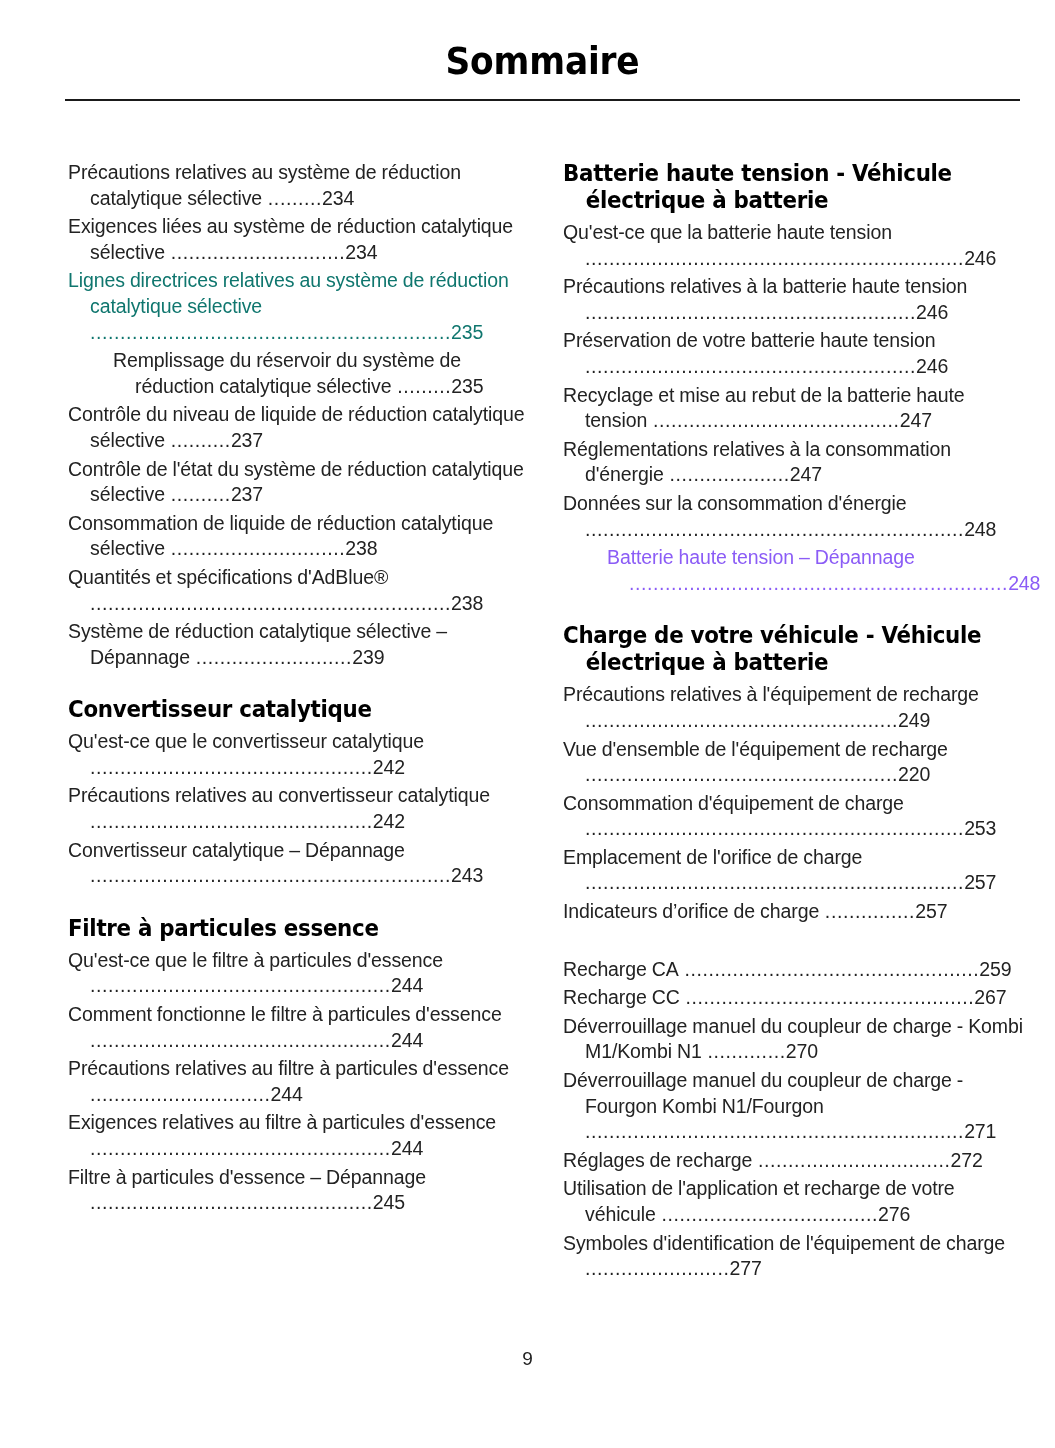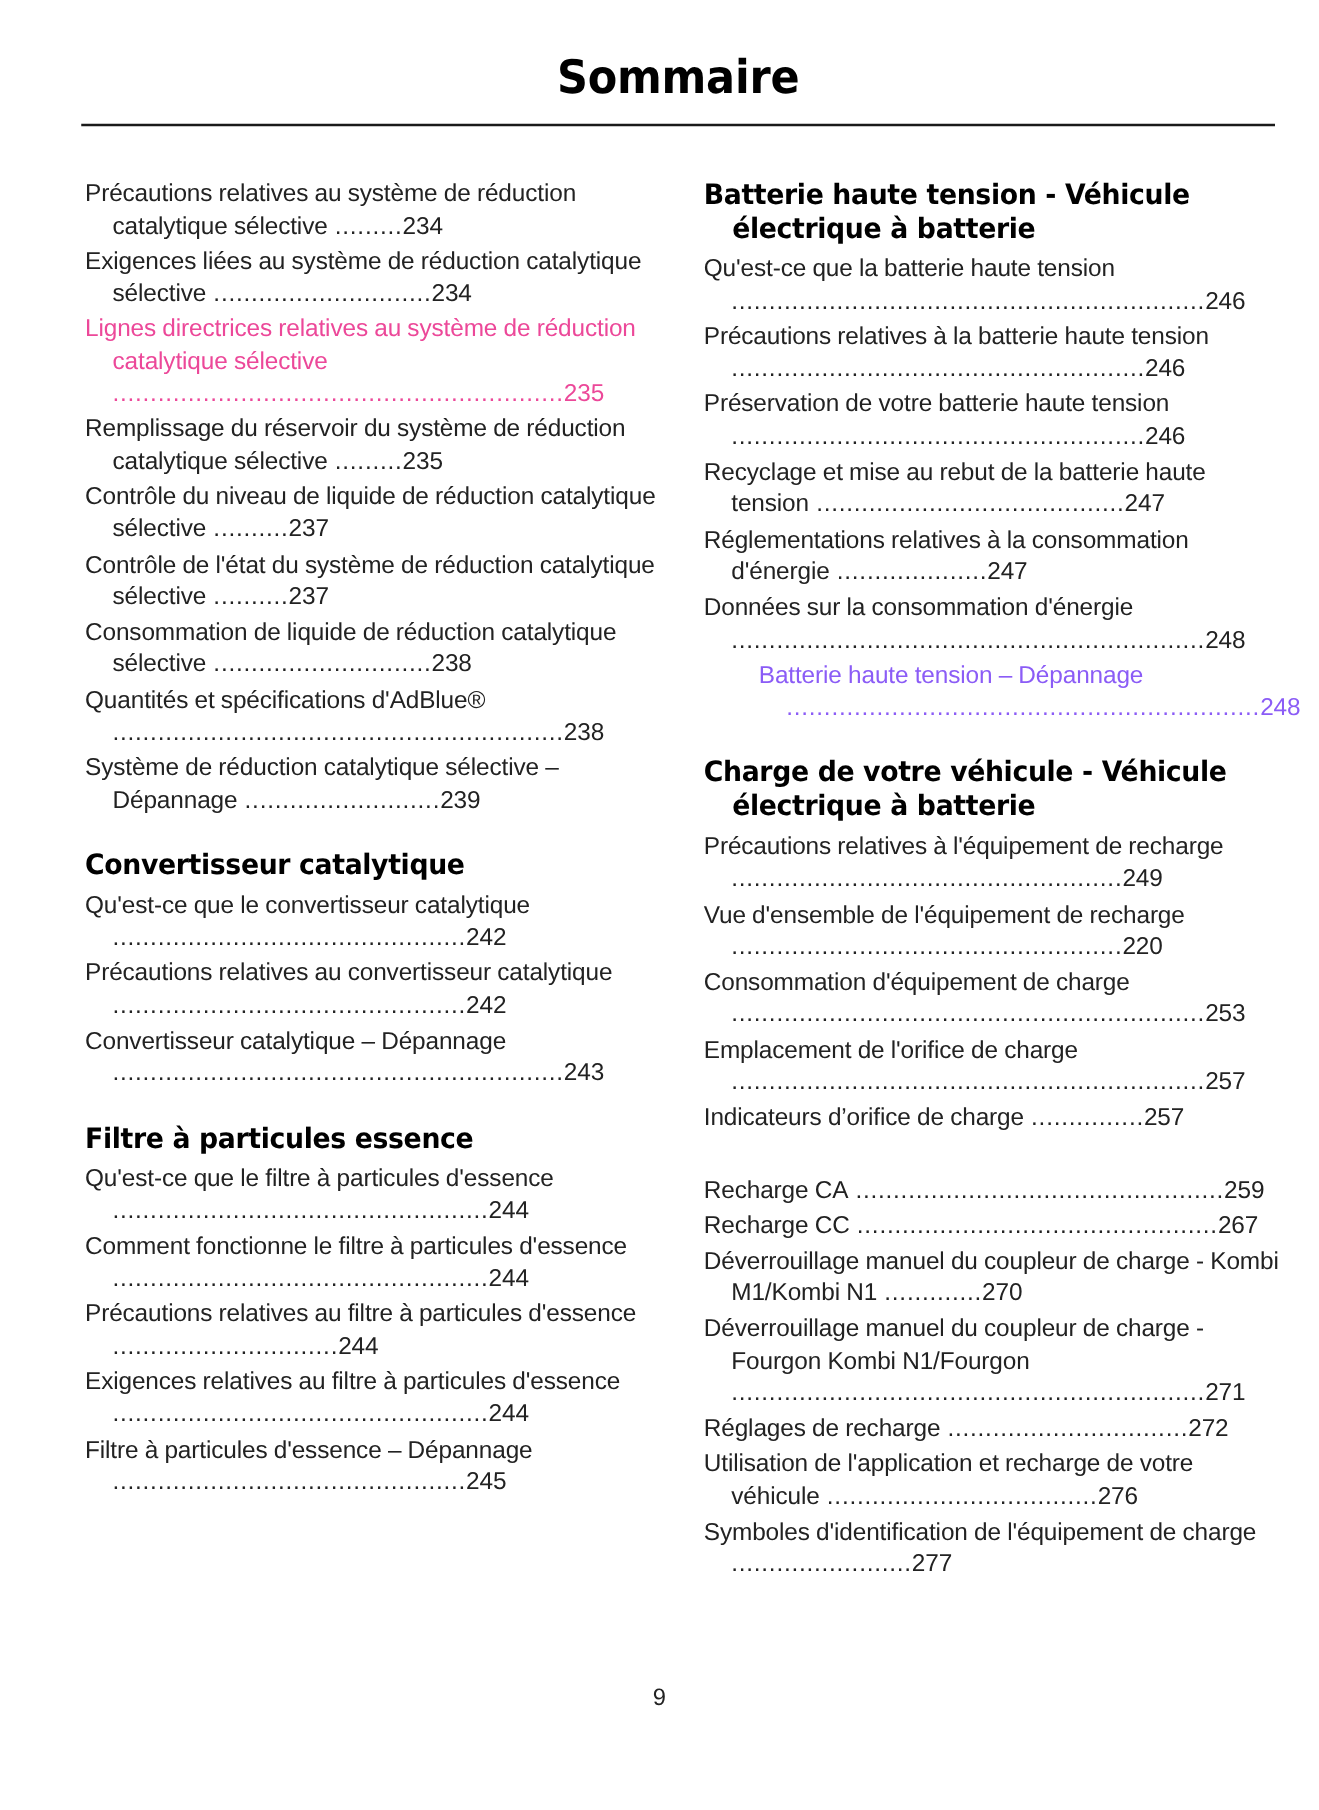--- a/index.html
+++ b/index.html
@@ -45,21 +45,21 @@
     top: 99px;
     width: 955px;
     height: 2px;
     background: #1a1a1a;
   }
 
   
   .columns {
     position: absolute;
     left: 0;
-    top: 143px;
+    top: 160px;
     width: 1055px;
     display: flex;
     gap: 0px;
   }
   .col {
     width: 462px;
     box-sizing: border-box;
   }
   .col-left  { margin-left: 68px; }
   .col-right { margin-left: 33px; }
@@ -117,22 +117,22 @@
 
   <div class="page-title">Sommaire</div>
   <div class="title-rule"></div>
 
   <div class="columns">
 
     <div class="col col-left">
       <div id="left-top">
           <a class="toc-entry" href="#" style="color: rgb(34, 34, 34); text-decoration: none;"><span class="label">Précautions relatives au système de réduction catalytique sélective</span><span class="leader"> .........</span><span class="page-num">234</span></a>
           <a class="toc-entry" href="#" style="color: rgb(34, 34, 34); text-decoration: none;"><span class="label">Exigences liées au système de réduction catalytique sélective</span><span class="leader"> .............................</span><span class="page-num">234</span></a>
-          <a class="toc-entry" href="#" style="color: #ec4899; text-decoration: none;"><span class="label">Lignes directrices relatives au système de réduction catalytique sélective</span><span class="leader"> ............................................................</span><span class="page-num">235</span></a>
-          <a class="toc-entry" href="#" style="color: rgb(34, 34, 34); text-decoration: none;"><span class="label">Remplissage du réservoir du système de réduction catalytique sélective</span><span class="leader"> .........</span><span class="page-num">235</span></a>
+          <a class="toc-entry" href="#" style="color: #0f766e; text-decoration: none;"><span class="label">Lignes directrices relatives au système de réduction catalytique sélective</span><span class="leader"> ............................................................</span><span class="page-num">235</span></a>
+          <a class="toc-entry" href="#" style="color: rgb(34, 34, 34); text-decoration: none; margin-left: 45px;"><span class="label">Remplissage du réservoir du système de réduction catalytique sélective</span><span class="leader"> .........</span><span class="page-num">235</span></a>
           <a class="toc-entry" href="#" style="color: rgb(34, 34, 34); text-decoration: none;"><span class="label">Contrôle du niveau de liquide de réduction catalytique sélective</span><span class="leader"> ..........</span><span class="page-num">237</span></a>
           <a class="toc-entry" href="#" style="color: rgb(34, 34, 34); text-decoration: none;"><span class="label">Contrôle de l'état du système de réduction catalytique sélective</span><span class="leader"> ..........</span><span class="page-num">237</span></a>
           <a class="toc-entry" href="#" style="color: rgb(34, 34, 34); text-decoration: none;"><span class="label">Consommation de liquide de réduction catalytique sélective</span><span class="leader"> .............................</span><span class="page-num">238</span></a>
           <a class="toc-entry" href="#" style="color: rgb(34, 34, 34); text-decoration: none;"><span class="label">Quantités et spécifications d'AdBlue®</span><span class="leader"> ............................................................</span><span class="page-num">238</span></a>
           <a class="toc-entry" href="#" style="color: rgb(34, 34, 34); text-decoration: none;"><span class="label">Système de réduction catalytique sélective – Dépannage</span><span class="leader"> ..........................</span><span class="page-num">239</span></a>
         </div>
       <div id="left-sections">
           <div class="section-heading">Convertisseur catalytique</div>
           <a class="toc-entry" href="#" style="color: rgb(34, 34, 34); text-decoration: none;"><span class="label">Qu'est-ce que le convertisseur catalytique</span><span class="leader">  ...............................................</span><span class="page-num">242</span></a>
           <a class="toc-entry" href="#" style="color: rgb(34, 34, 34); text-decoration: none;"><span class="label">Précautions relatives au convertisseur catalytique</span><span class="leader">  ...............................................</span><span class="page-num">242</span></a>

